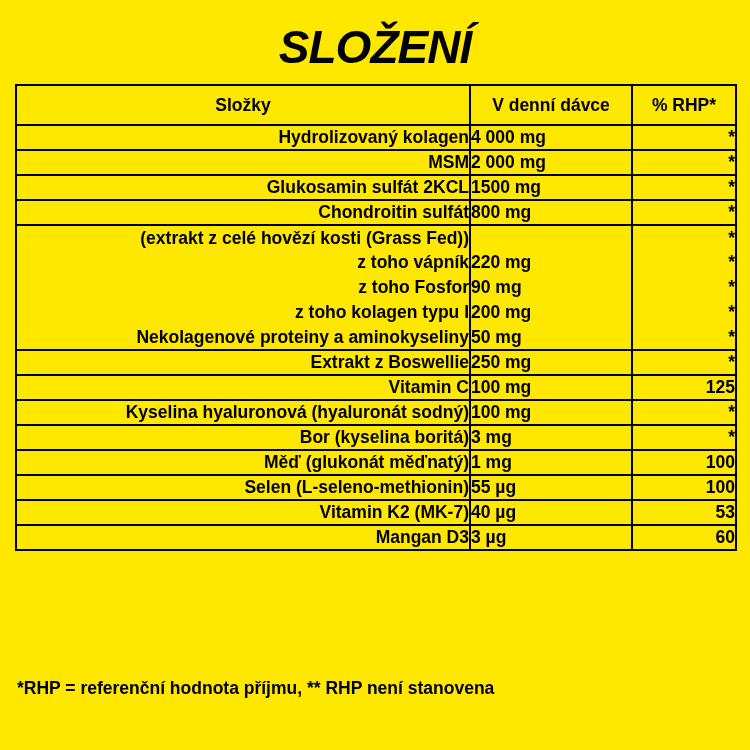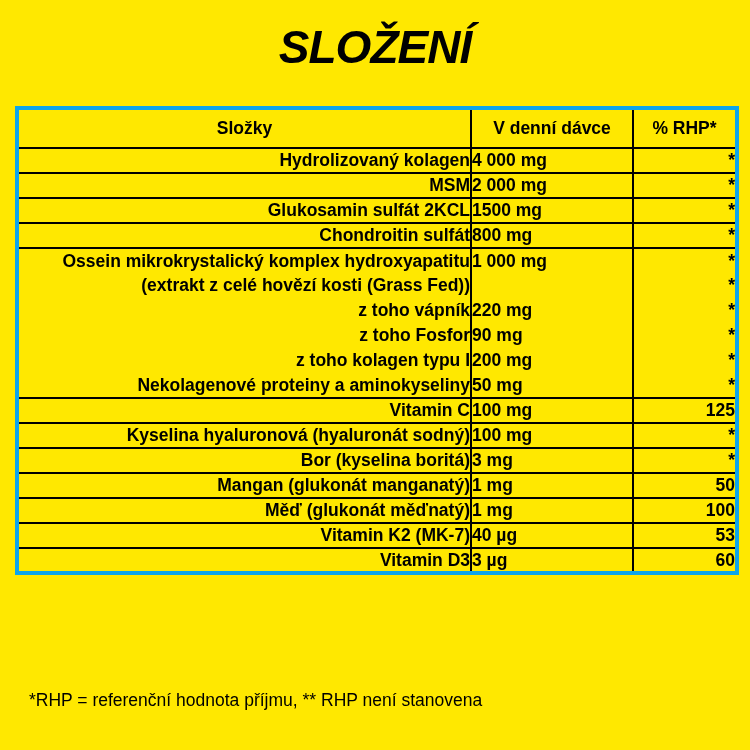--- a/index.html
+++ b/index.html
@@ -24,26 +24,26 @@
     width: 100%;
     margin: 0;
     text-align: center;
     font-size: 46px;
     font-weight: bold;
     font-style: italic;
     letter-spacing: -1px;
   }
   table.comp {
     position: absolute;
-    top: 106px;
+    top: 84px;
     left: 15px;
     width: 720px;
     border-collapse: collapse;
     table-layout: fixed;
-    border: 4px solid #0ea5e9;
+    border: 2px solid #0ea5e9;
   }
   table.comp th, table.comp td {
     border: 2px solid #000;
     box-sizing: border-box;
     font-weight: bold;
     font-size: 17.5px;
     overflow: hidden;
     white-space: nowrap;
     padding: 0;
   }
@@ -53,23 +53,23 @@
   .c2 { width: 162px; }
   .c3 { width: 104px; margin-left: 35px; }
   td.c1 { padding-left: 40px; text-align: right; }
   td.c2 { padding-right: 14px; text-align: left; }
   td.c3 { padding-right: 12px; text-align: right; }
   tr.g td { border-top: none; border-bottom: none; }
   .footnote {
     position: absolute;
     top: 678px;
     left: 17px;
-    margin: 12px;
+    margin: 0;
     font-size: 17.5px;
-    font-weight: normal;
+    font-weight: bold;
   }
 </style>
 </head>
 <body style="background: rgb(255, 232, 0); color: rgb(0, 0, 0);">
 
 <div class="sheet">
 
   <h1 class="title">SLOŽENÍ</h1>
 
   <table class="comp">
@@ -95,25 +95,20 @@
     <td class="c1">Glukosamin sulfát 2KCL</td>
     <td class="c2">1500 mg</td>
     <td class="c3">*</td>
   </tr>
         <tr>
     <td class="c1">Chondroitin sulfát</td>
     <td class="c2">800 mg</td>
     <td class="c3">*</td>
   </tr>
         <tr class="g">
-    <td class="c1">Ossein mikrokrystalický komplex hydroxyapatitu</td>
-    <td class="c2">1 000 mg</td>
-    <td class="c3">*</td>
-  </tr>
-        <tr class="g">
     <td class="c1">(extrakt z celé hovězí kosti (Grass Fed))</td>
     <td class="c2"></td>
     <td class="c3">*</td>
   </tr>
         <tr class="g">
     <td class="c1">z toho vápník</td>
     <td class="c2">220 mg</td>
     <td class="c3">*</td>
   </tr>
         <tr class="g">
@@ -125,51 +120,56 @@
     <td class="c1">z toho kolagen typu I</td>
     <td class="c2">200 mg</td>
     <td class="c3">*</td>
   </tr>
         <tr class="g">
     <td class="c1">Nekolagenové proteiny a aminokyseliny</td>
     <td class="c2">50 mg</td>
     <td class="c3">*</td>
   </tr>
         <tr>
+    <td class="c1">Extrakt z Boswellie</td>
+    <td class="c2">250 mg</td>
+    <td class="c3">*</td>
+  </tr>
+        <tr>
     <td class="c1">Vitamin C</td>
     <td class="c2">100 mg</td>
     <td class="c3">125</td>
   </tr>
         <tr>
     <td class="c1">Kyselina hyaluronová (hyaluronát sodný)</td>
     <td class="c2">100 mg</td>
     <td class="c3">*</td>
   </tr>
         <tr>
     <td class="c1">Bor (kyselina boritá)</td>
     <td class="c2">3 mg</td>
     <td class="c3">*</td>
   </tr>
         <tr>
-    <td class="c1">Mangan (glukonát manganatý)</td>
+    <td class="c1">Měď (glukonát měďnatý)</td>
     <td class="c2">1 mg</td>
-    <td class="c3">50</td>
+    <td class="c3">100</td>
   </tr>
         <tr>
-    <td class="c1">Měď (glukonát měďnatý)</td>
-    <td class="c2">1 mg</td>
+    <td class="c1">Selen (L-seleno-methionin)</td>
+    <td class="c2">55 µg</td>
     <td class="c3">100</td>
   </tr>
         <tr>
     <td class="c1">Vitamin K2 (MK-7)</td>
     <td class="c2">40 µg</td>
     <td class="c3">53</td>
   </tr>
         <tr>
-    <td class="c1">Vitamin D3</td>
+    <td class="c1">Mangan D3</td>
     <td class="c2">3 µg</td>
     <td class="c3">60</td>
   </tr>
       </tbody>
   </table>
 
   <p class="footnote">*RHP = referenční hodnota příjmu, ** RHP není stanovena</p>
 
 </div>
 

